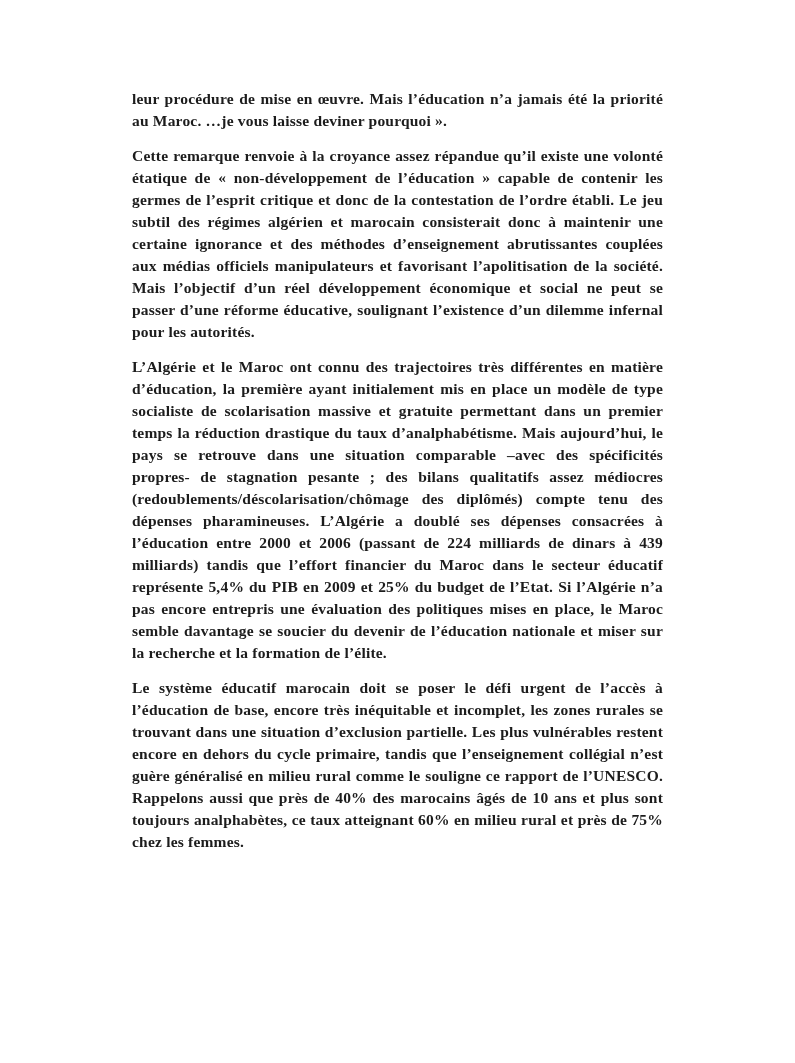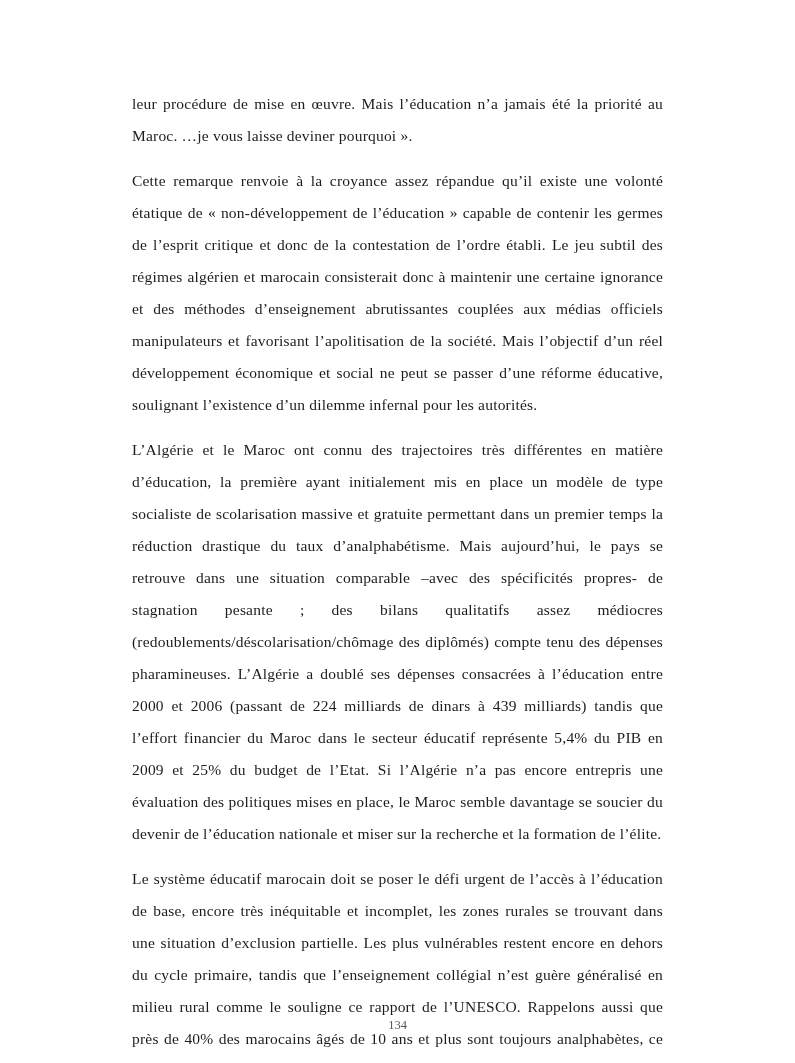--- a/index.html
+++ b/index.html
@@ -18,25 +18,26 @@
   }
   .content {
     position: absolute;
     top: 88px;
     left: 132px;
     width: 531px;
   }
   .content p {
     margin: 0 0 13px 0;
     font-size: 15.5px;
-    line-height: 32px;
+    line-height: 22px;
     text-align: justify;
     text-justify: inter-word;
     letter-spacing: 0.2px;
     color: #1c1c1c;
+    font-weight: bold;
   }
   .page-number {
     position: absolute;
     bottom: 30px;
     left: 0;
     width: 100%;
     text-align: center;
     font-size: 12.5px;
     color: #555555;
     font-family: "Liberation Serif", "DejaVu Serif", serif;
@@ -45,14 +46,13 @@
 </head>
 <body>
 
 <div class="page">
   <div class="content">
     <p>leur procédure de mise en œuvre. Mais l’éducation n’a jamais été la priorité au Maroc. …je vous laisse deviner pourquoi ».</p>
     <p>Cette remarque renvoie à la croyance assez répandue qu’il existe une volonté étatique de « non-développement de l’éducation » capable de contenir les germes de l’esprit critique et donc de la contestation de l’ordre établi. Le jeu subtil des régimes algérien et marocain consisterait donc à maintenir une certaine ignorance et des méthodes d’enseignement abrutissantes couplées aux médias officiels manipulateurs et favorisant l’apolitisation de la société. Mais l’objectif d’un réel développement économique et social ne peut se passer d’une réforme éducative, soulignant l’existence d’un dilemme infernal pour les autorités.</p>
     <p>L’Algérie et le Maroc ont connu des trajectoires très différentes en matière d’éducation, la première ayant initialement mis en place un modèle de type socialiste de scolarisation massive et gratuite permettant dans un premier temps la réduction drastique du taux d’analphabétisme. Mais aujourd’hui, le pays se retrouve dans une situation comparable –avec des spécificités propres- de stagnation pesante ; des bilans qualitatifs assez médiocres (redoublements/déscolarisation/chômage des diplômés) compte tenu des dépenses pharamineuses. L’Algérie a doublé ses dépenses consacrées à l’éducation entre 2000 et 2006 (passant de 224 milliards de dinars à 439 milliards) tandis que l’effort financier du Maroc dans le secteur éducatif représente 5,4% du PIB en 2009 et 25% du budget de l’Etat. Si l’Algérie n’a pas encore entrepris une évaluation des politiques mises en place, le Maroc semble davantage se soucier du devenir de l’éducation nationale et miser sur la recherche et la formation de l’élite.</p>
     <p>Le système éducatif marocain doit se poser le défi urgent de l’accès à l’éducation de base, encore très inéquitable et incomplet, les zones rurales se trouvant dans une situation d’exclusion partielle. Les plus vulnérables restent encore en dehors du cycle primaire, tandis que l’enseignement collégial n’est guère généralisé en milieu rural comme le souligne ce rapport de l’UNESCO. Rappelons aussi que près de 40% des marocains âgés de 10 ans et plus sont toujours analphabètes, ce taux atteignant 60% en milieu rural et près de 75% chez les femmes.</p>
   </div>
-  <div class="page-number">134</div>
 </div>
 
 </body></html>

